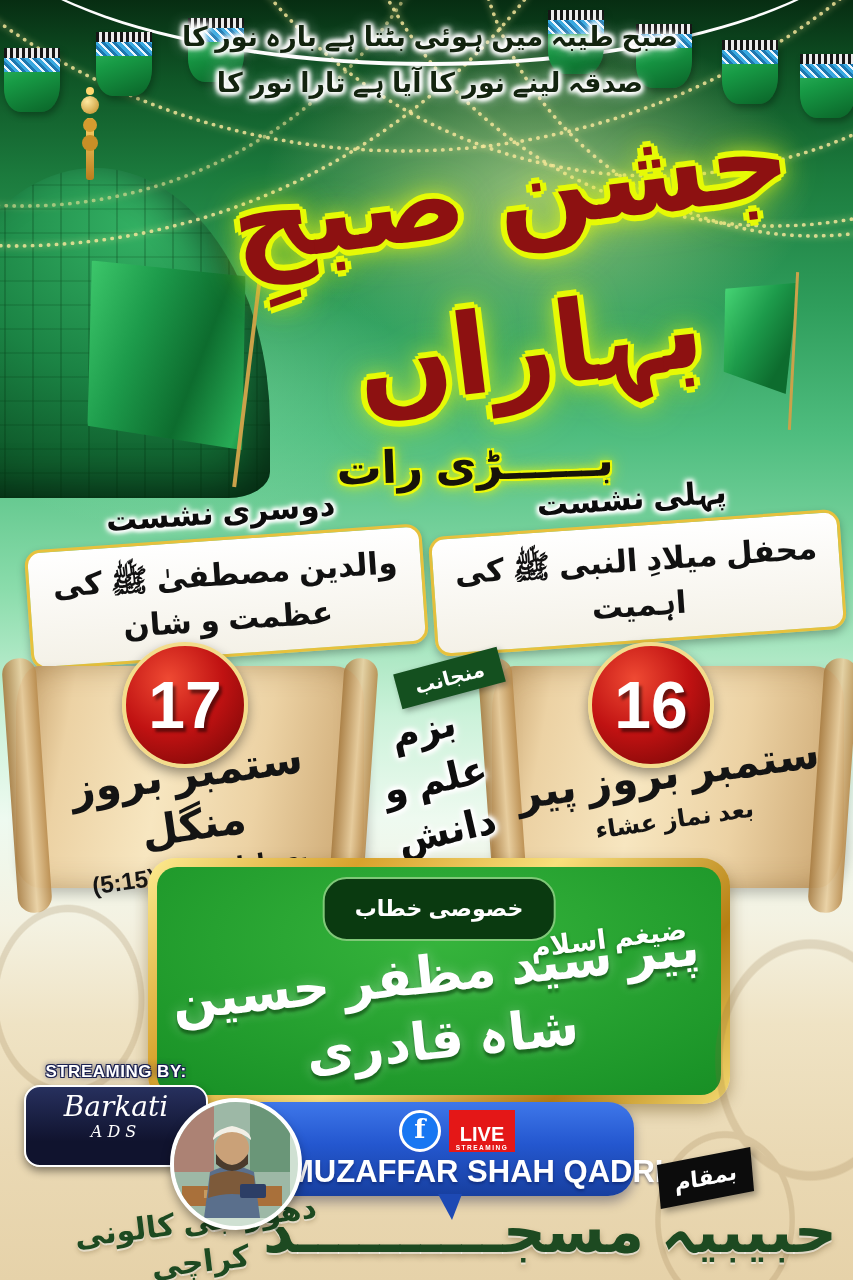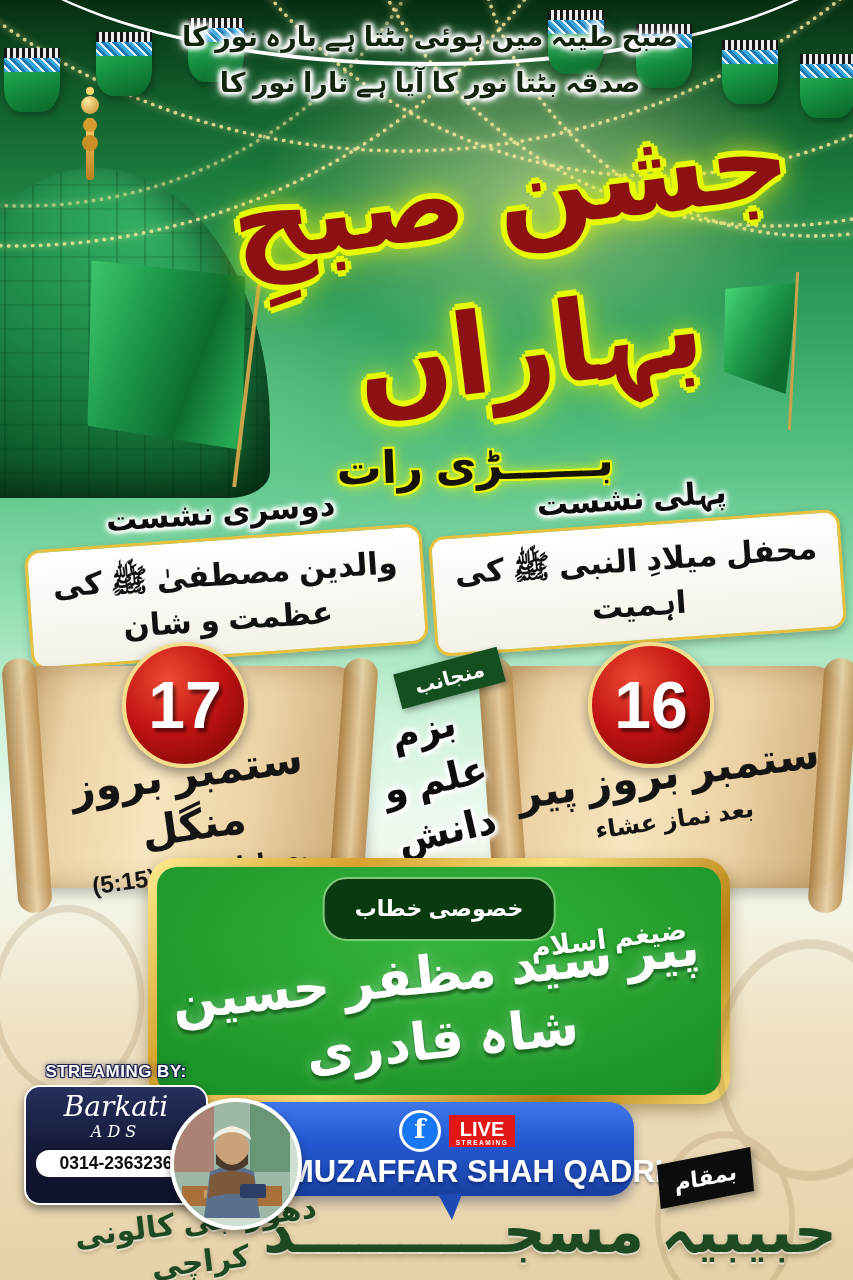--- a/index.html
+++ b/index.html
@@ -141,21 +141,21 @@
   .live-banner{left:208px;top:1102px;width:426px;height:94px;border-radius:26px;
     background:linear-gradient(180deg,#3e77ea 0%,#2457cf 45%,#173f9f 100%);
     box-shadow:0 6px 12px rgba(0,10,60,.35);}
   .live-banner::after{content:"";position:absolute;left:54%;bottom:-24px;width:0;height:0;
     border-left:14px solid transparent;border-right:10px solid transparent;border-top:26px solid #1d49b4;}
   .lb-inner{position:absolute;left:80px;right:8px;top:8px;text-align:center;}
   .lb-row1{display:flex;align-items:center;justify-content:center;gap:8px;}
   .fb-icon{width:36px;height:36px;border-radius:50%;background:#1877f2;border:3px solid #fff;
     color:#fff;font-weight:bold;font-size:26px;line-height:32px;text-align:center;
     font-family:"DejaVu Serif","Liberation Serif",serif;flex:0 0 auto;}
-  .live-badge{background:#e41717;color:#fff;padding:4px 7px 1px;text-align:center;flex:0 0 auto;}
+  .live-badge{background:#e41717;color:#fff;padding:14px 7px 1px;text-align:center;flex:0 0 auto;}
   .live-word{font-size:20px;font-weight:bold;line-height:20px;display:block;}
   .streaming-word{font-size:6.5px;font-weight:bold;letter-spacing:1.5px;display:block;line-height:7px;}
   .lb-name1{font-size:30px;font-weight:bold;color:#fff;text-shadow:0 2px 3px rgba(0,10,60,.4);white-space:nowrap;}
   .lb-name2{font-size:31px;font-weight:bold;color:#fff;line-height:36px;margin-top:2px;
     text-shadow:0 2px 3px rgba(0,10,60,.4);white-space:nowrap;}
   .photo{left:170px;top:1098px;width:124px;height:124px;border-radius:50%;border:4px solid #fff;
     overflow:hidden;box-shadow:0 5px 10px rgba(0,0,0,.35);background:#cfe0d2;z-index:6;}
   .venue-badge{left:658px;top:1156px;transform:rotate(-11deg) skewX(-6deg);background:#0c0c0c;
     color:#fff;font-size:22px;font-weight:bold;padding:9px 16px;direction:rtl;
     box-shadow:3px 4px 7px rgba(0,0,0,.35);}
@@ -190,21 +190,21 @@
   <div class="abs bunt b1"></div>
   <div class="abs bunt b2"></div>
   <div class="abs bunt b3"></div>
   <div class="abs bunt b4"></div>
   <div class="abs bunt b5"></div>
   <div class="abs bunt b6"></div>
   <div class="abs bunt b7"></div>
 
   <div class="abs poem">
     <div>صبح طیبہ میں ہوئی بٹتا ہے بارہ نور کا</div>
-    <div>صدقہ بٹتا نور کا آیا ہے تارا نور کا</div>
+    <div>صدقہ لینے نور کا آیا ہے تارا نور کا</div>
   </div>
 
   <div class="abs title">جشن صبحِ بہاراں</div>
   <div class="abs big-night">بــــــڑی رات</div>
 
   <div class="abs session session-first">
     <div class="session-heading">پہلی نشست</div>
     <div class="session-box">محفل میلادِ النبی ﷺ کی اہمیت</div>
   </div>
   <div class="abs session session-second">
@@ -244,21 +244,20 @@
     </div>
   </div>
 
   <div class="abs bg-arch"></div>
 
   <div class="abs designer">
     <div class="designer-heading">STREAMING BY:</div>
     <div class="designer-card">
       <div class="designer-name">Barkati</div>
       <div class="designer-sub">ADS</div>
-      <div class="designer-phone">0314-2363236</div>
     </div>
   </div>
 
   <div class="abs live-banner">
     <div class="lb-inner">
       <div class="lb-row1">
         <span class="fb-icon">f</span>
         <span class="live-badge">
           <span class="live-word">LIVE</span>
           <span class="streaming-word">STREAMING</span>

